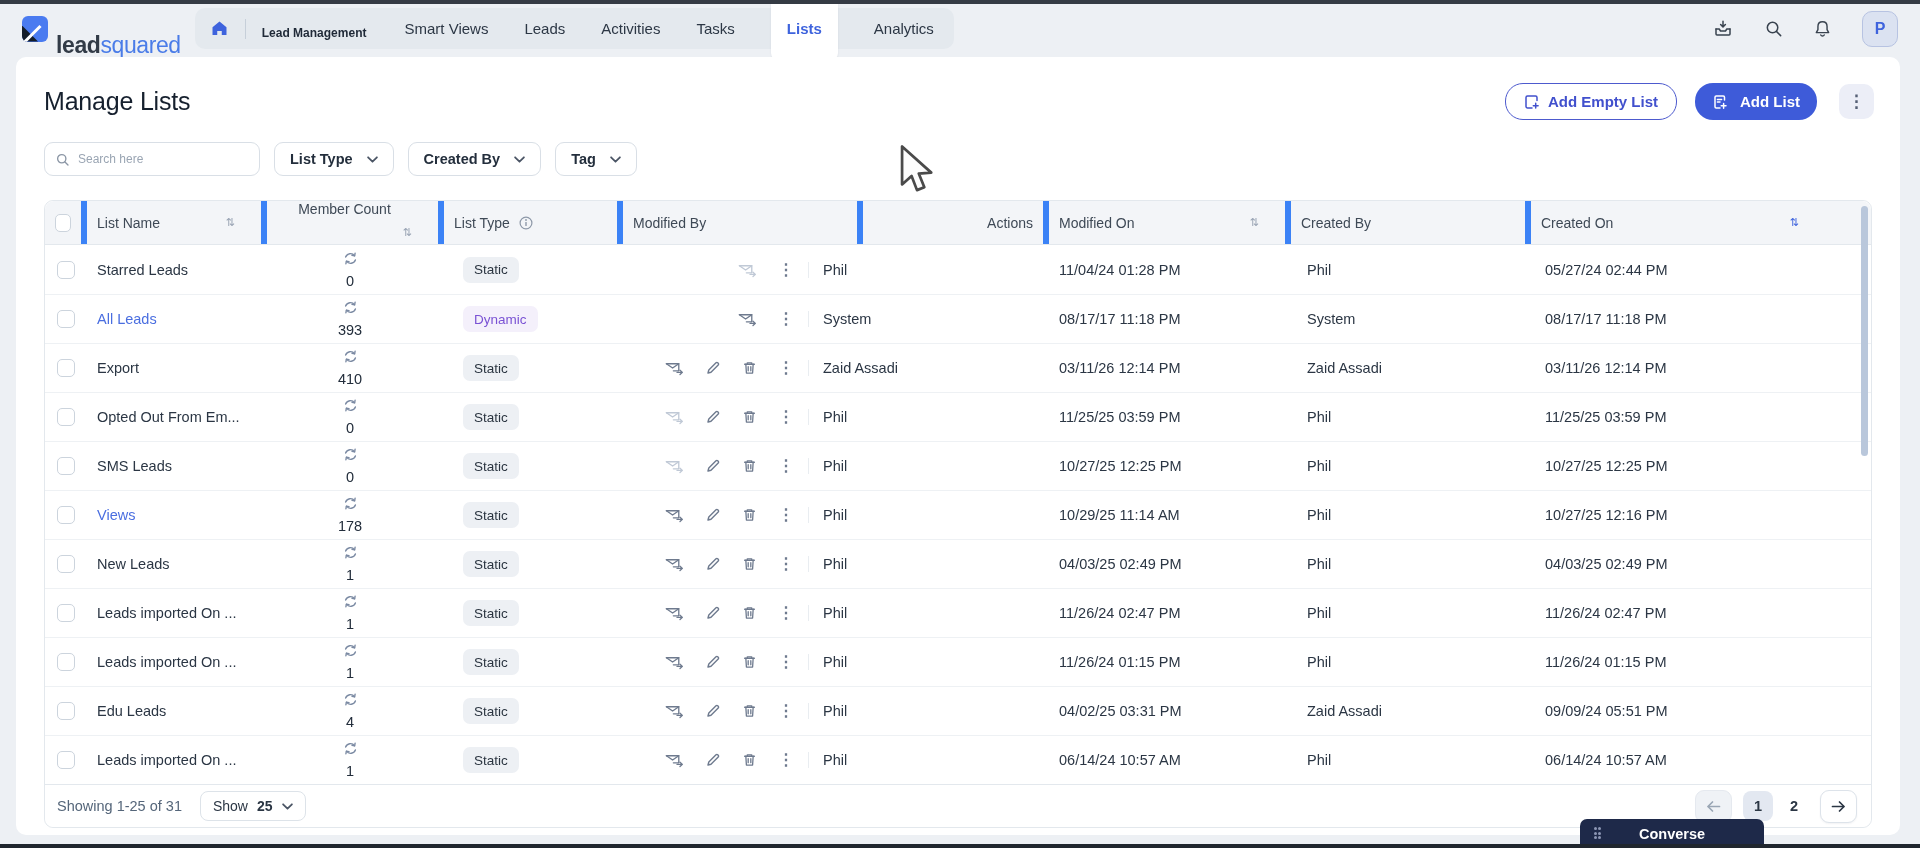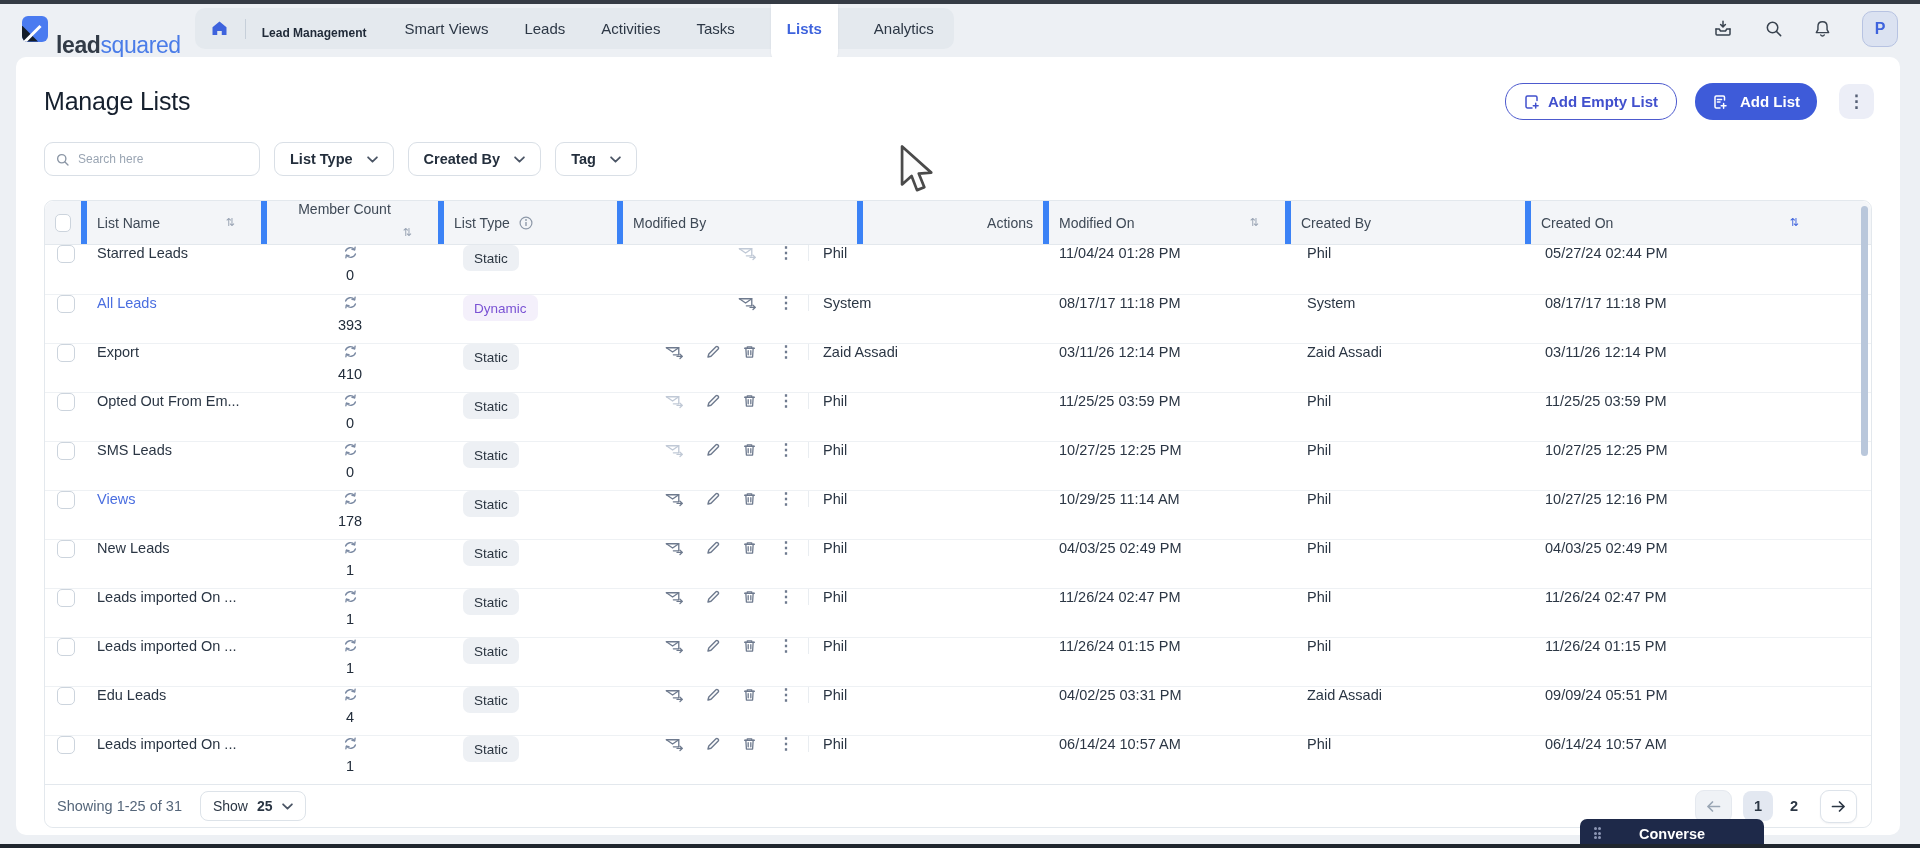--- a/index.html
+++ b/index.html
@@ -64,21 +64,21 @@
   .c-modon { width:242px; }
   .c-creby { width:240px; }
   .c-creon { flex:1; }
   .th.c-name, .th.c-count, .th.c-modon { padding-right:26px; }
   .th.c-creon { padding-right:72px; }
   .th.c-actions { padding-right:10px; }
   .sort { font-size:11px; color:#98a3b3; margin-left:auto; cursor:default; }
   .sort.blue { color:#3e63dd; }
   .info-ic { color:#8d98a8; display:flex; }
 
-  .tr { display:flex; align-items:flex-start; height:49px; border-top:1px solid #eef1f4; font-size:14.5px; color:#2b3644; }
+  .tr { display:flex; align-items:center; height:49px; border-top:1px solid #eef1f4; font-size:14.5px; color:#2b3644; }
   .tbody .tr:first-child { border-top:none; }
   .td { display:flex; align-items:center; }
   .td.c-name { padding-left:10px; }
   .td.c-name .name-text.link { color:#4a6ee0; cursor:pointer; }
   .td.c-count { justify-content:flex-end; padding-right:11px; gap:7px; color:#222d3b; font-weight:500; }
   .refresh { color:#7b8aa3; display:flex; }
   .td.c-type { padding-left:19px; }
   .badge { height:26px; padding:0 11px; border-radius:7px; background:#edf0f4; color:#2b3541; font-size:13.5px; font-weight:500; display:flex; align-items:center; }
   .badge.dynamic { background:#f4f0fb; color:#7a52d4; }
   .td.c-actions { gap:21px; padding-right:14px; border-right:1px solid #e9edf1; }

